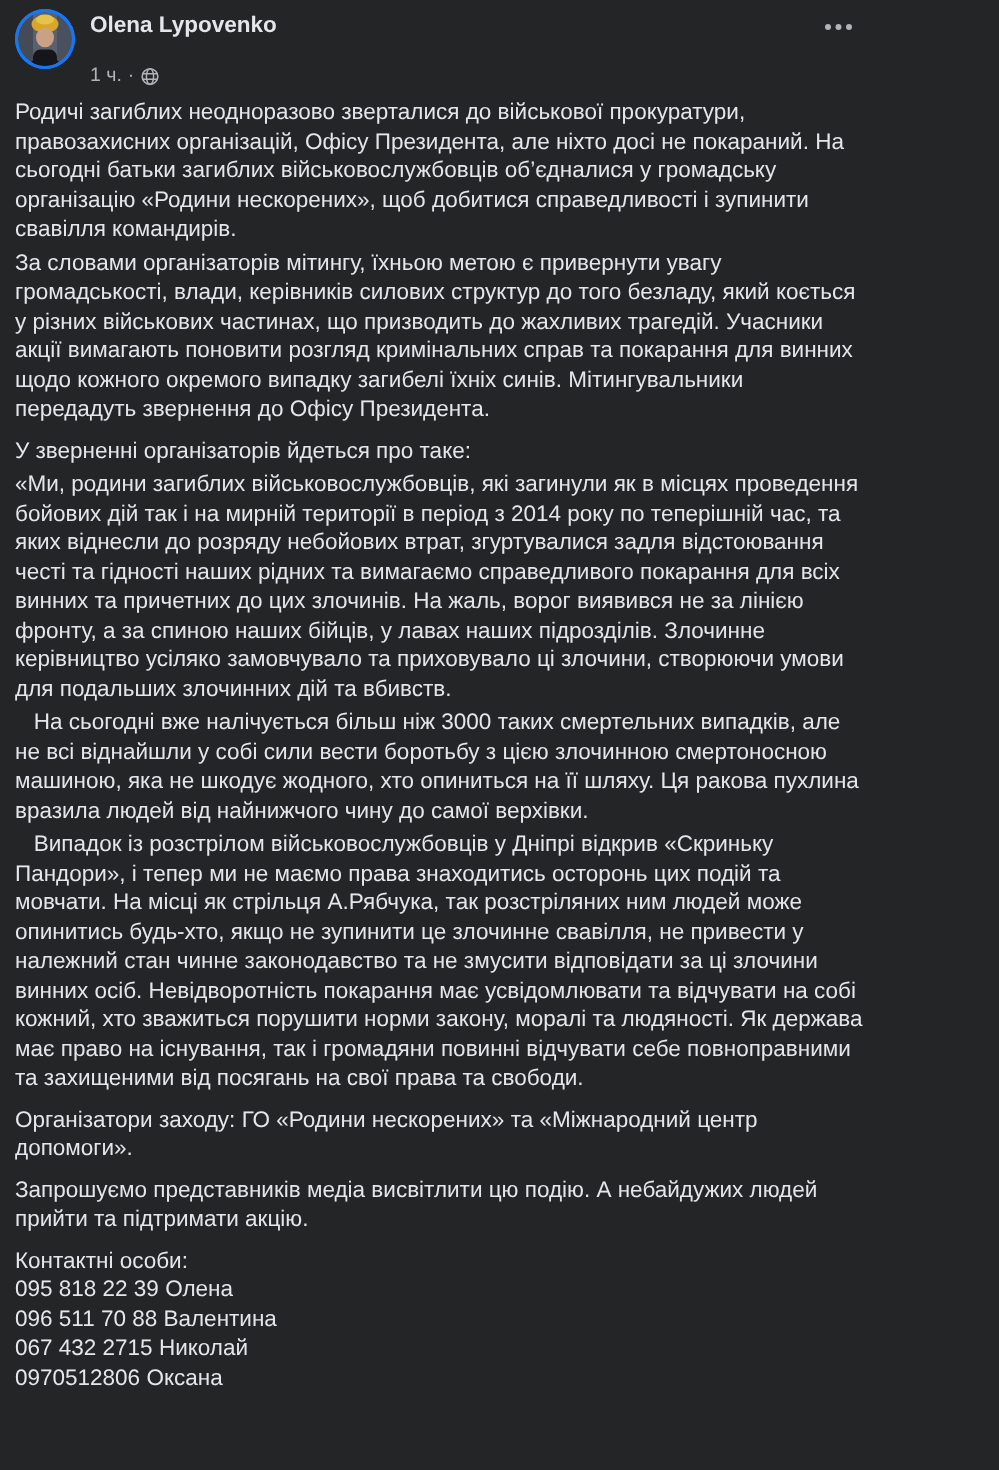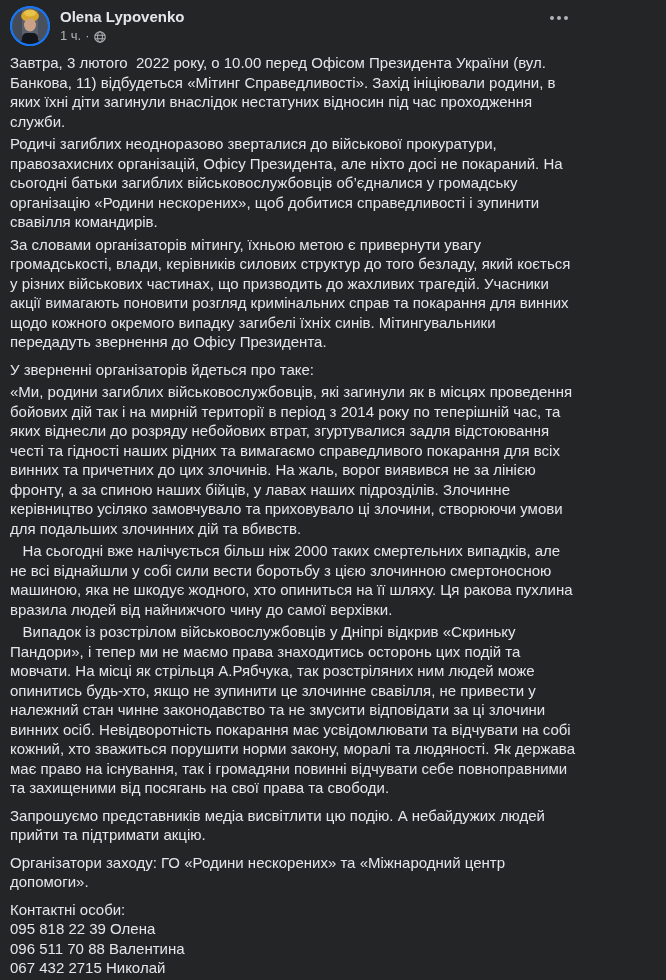--- a/index.html
+++ b/index.html
@@ -42,21 +42,21 @@
     line-height: 19px;
     cursor: pointer;
   }
   .sub-row {
     display: flex;
     align-items: center;
     gap: 4px;
     color: #b0b3b8;
     font-size: 13px;
     line-height: 16px;
-    margin-top: 2px;
+    margin-top: 16px;
   }
   .sub-row .timestamp { cursor: pointer; }
   .globe-icon { display: inline-flex; margin-top: 1px; }
   .menu-btn {
     margin-left: auto;
     background: none;
     border: none;
     padding: 10px 6px;
     cursor: pointer;
     display: flex;
@@ -132,29 +132,28 @@
       <span class="ellipsis-icon">
         <i></i>
           <i></i>
           <i></i>
       </span>
     </button>
 
   </div>
 
   <div class="post-body">
-    <p>Завтра, 3 лютого  2022 року, о 10.00 перед Офісом Президента України (вул. Банкова, 11) відбудеться «Мітинг Справедливості». Захід ініціювали родини, в яких їхні діти загинули внаслідок нестатуних відносин під час проходження служби.</p>
     <p>Родичі загиблих неодноразово зверталися до військової прокуратури, правозахисних організацій, Офісу Президента, але ніхто досі не покараний. На сьогодні батьки загиблих військовослужбовців об’єдналися у громадську організацію «Родини нескорених», щоб добитися справедливості і зупинити свавілля командирів.</p>
     <p>За словами організаторів мітингу, їхньою метою є привернути увагу громадськості, влади, керівників силових структур до того безладу, який коється у різних військових частинах, що призводить до жахливих трагедій. Учасники акції вимагають поновити розгляд кримінальних справ та покарання для винних щодо кожного окремого випадку загибелі їхніх синів. Мітингувальники передадуть звернення до Офісу Президента.</p>
     <p class="gap">У зверненні організаторів йдеться про таке:</p>
     <p>«Ми, родини загиблих військовослужбовців, які загинули як в місцях проведення бойових дій так і на мирній території в період з 2014 року по теперішній час, та яких віднесли до розряду небойових втрат, згуртувалися задля відстоювання честі та гідності наших рідних та вимагаємо справедливого покарання для всіх винних та причетних до цих злочинів. На жаль, ворог виявився не за лінією фронту, а за спиною наших бійців, у лавах наших підрозділів. Злочинне керівництво усіляко замовчувало та приховувало ці злочини, створюючи умови для подальших злочинних дій та вбивств.</p>
-    <p>   На сьогодні вже налічується більш ніж 2000 таких смертельних випадків, але не всі віднайшли у собі сили вести боротьбу з цією злочинною смертоносною машиною, яка не шкодує жодного, хто опиниться на її шляху. Ця ракова пухлина вразила людей від найнижчого чину до самої верхівки.</p>
+    <p>   На сьогодні вже налічується більш ніж 3000 таких смертельних випадків, але не всі віднайшли у собі сили вести боротьбу з цією злочинною смертоносною машиною, яка не шкодує жодного, хто опиниться на її шляху. Ця ракова пухлина вразила людей від найнижчого чину до самої верхівки.</p>
     <p>   Випадок із розстрілом військовослужбовців у Дніпрі відкрив «Скриньку Пандори», і тепер ми не маємо права знаходитись осторонь цих подій та мовчати. На місці як стрільця А.Рябчука, так розстріляних ним людей може опинитись будь-хто, якщо не зупинити це злочинне свавілля, не привести у належний стан чинне законодавство та не змусити відповідати за ці злочини винних осіб. Невідворотність покарання має усвідомлювати та відчувати на собі кожний, хто зважиться порушити норми закону, моралі та людяності. Як держава має право на існування, так і громадяни повинні відчувати себе повноправними та захищеними від посягань на свої права та свободи.</p>
+    <p class="gap">Організатори заходу: ГО «Родини нескорених» та «Міжнародний центр допомоги».</p>
     <p class="gap">Запрошуємо представників медіа висвітлити цю подію. А небайдужих людей прийти та підтримати акцію.</p>
-    <p class="gap">Організатори заходу: ГО «Родини нескорених» та «Міжнародний центр допомоги».</p>
     <p class="gap">Контактні особи:
 095 818 22 39 Олена
 096 511 70 88 Валентина
 067 432 2715 Николай
 0970512806 Оксана</p>
   </div>
 
 </div>
 
 </body></html>

